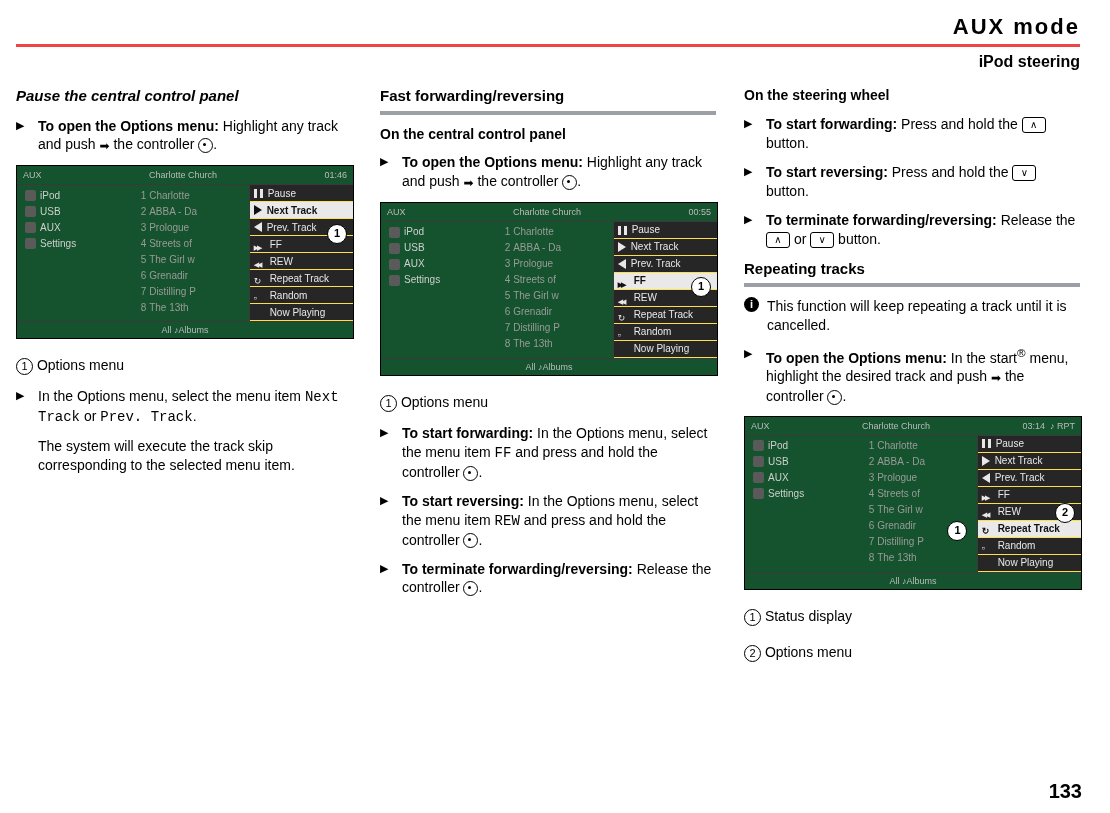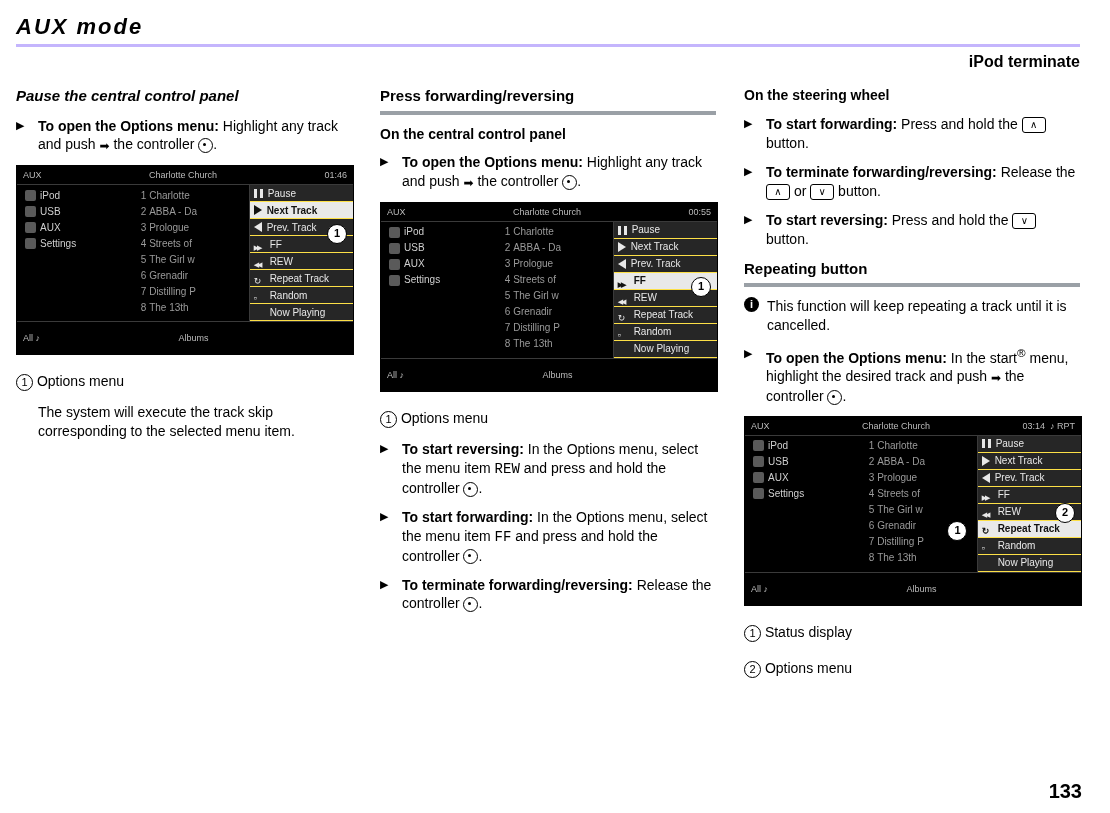--- a/index.html
+++ b/index.html
@@ -1,18 +1,18 @@
 <!DOCTYPE html>
 <html><head>
 <meta charset="utf-8">
 <style>
   html,body{margin:0;padding:0;background:#fff;color:#000;}
   body{font-family:Arial,Helvetica,sans-serif;font-size:14px;line-height:1.35;width:1110px;height:813px;position:relative;}
   .page{padding:12px 30px 0 16px;}
-  .hdr{border-bottom:3px solid #c4b5fd;margin:0 0 4px 0;padding-bottom:2px;text-align:left;font-style:italic;}
+  .hdr{border-bottom:3px solid #ef4444;margin:0 0 4px 0;padding-bottom:2px;text-align:right;}
   .hdr h1{margin:0;font-size:22px;font-weight:bold;letter-spacing:2px;}
   .sub{font-weight:bold;font-size:16px;text-align:right;margin:4px 0 14px 0;}
   .cols{display:flex;gap:28px;}
   .col{flex:1 1 0;min-width:0;}
   h3.sec{font-size:15px;font-weight:bold;font-style:italic;margin:0 0 10px 0;}
   h3.sec.noit{font-style:normal;}
   .secline{border-bottom:4px solid #9aa0a6;margin:-6px 0 10px 0;}
   h4.sub2{font-size:14px;font-weight:bold;margin:10px 0 10px 0;}
   ul.steps{list-style:none;padding:0;margin:0 0 10px 0;}
   ul.steps>li{position:relative;padding-left:22px;margin:0 0 10px 0;}
@@ -20,52 +20,52 @@
   .plain{padding-left:22px;margin:0 0 10px 0;}
   .ico-right{display:inline-block;vertical-align:middle;}
   .ico-right:after{content:"➡";font-size:12px;}
   .ico-ctrl{display:inline-block;width:13px;height:13px;border:1.3px solid #000;border-radius:50%;position:relative;vertical-align:middle;}
   .ico-ctrl:after{content:"";position:absolute;width:3px;height:3px;background:#000;border-radius:50%;top:4px;left:4px;}
   .kbd{display:inline-block;min-width:18px;height:14px;border:1.2px solid #000;border-radius:3px;text-align:center;line-height:13px;font-size:10px;padding:0 2px;vertical-align:middle;}
   .circ{display:inline-block;width:15px;height:15px;border:1.3px solid #000;border-radius:50%;text-align:center;line-height:14px;font-size:11px;vertical-align:middle;}
   .info{display:inline-block;width:15px;height:15px;background:#000;color:#fff;border-radius:50%;text-align:center;line-height:15px;font-size:11px;font-weight:bold;vertical-align:middle;}
   .mono{font-family:"Courier New",monospace;}
   
-  .shot{width:100%;border:1px solid #000;background:#000000;color:#d6d6d6;font-size:10px;position:relative;margin:6px 16px 6px 0;}
+  .shot{width:100%;border:1px solid #000;background:#14532d;color:#d6d6d6;font-size:10px;position:relative;margin:6px 16px 6px 0;}
   .shot .top{display:flex;justify-content:space-between;padding:3px 6px;border-bottom:1px solid #3a3a3a;font-size:9px;color:#bbb;}
   .shot .body{display:flex;}
   .shot .side{width:34%;padding:2px 4px;}
   .shot .mid{width:34%;padding:2px 2px;color:#9a9a9a;}
   .shot .menu{width:32%;background:#262626;border-left:1px solid #3a3a3a;}
   .shot .row{display:flex;align-items:center;height:16px;padding:0 4px;white-space:nowrap;overflow:hidden;}
   .shot .side .row{color:#cfcfcf;}
   .shot .side .row .sicon{width:11px;height:11px;background:#5a5a5a;margin-right:4px;flex:0 0 auto;border-radius:2px;}
   .shot .menu .row{color:#e8e8e8;border-bottom:1px solid #fde047;}
   .shot .menu .row.hi{background:#e9e9e9;color:#111;font-weight:bold;}
   .shot .menu .row .micon{width:11px;height:9px;margin-right:5px;flex:0 0 auto;display:inline-block;}
   .shot .menu .row .micon.pause{border-left:3px solid currentColor;border-right:3px solid currentColor;width:3px;height:9px;}
   .shot .menu .row .micon.play{width:0;height:0;border-left:8px solid currentColor;border-top:5px solid transparent;border-bottom:5px solid transparent;}
   .shot .menu .row .micon.ff:before{content:"▶▶";font-size:7px;letter-spacing:-2px;}
   .shot .menu .row .micon.rew:before{content:"◀◀";font-size:7px;letter-spacing:-2px;}
   .shot .menu .row .micon.rpt:before{content:"↻";font-size:9px;}
   .shot .menu .row .micon.rnd:before{content:"▫";font-size:9px;}
-  .shot .bot{display:flex;justify-content:space-between;padding:10px 6px;border-top:1px solid #3a3a3a;font-size:9px;color:#bbb;}
+  .shot .bot{display:flex;justify-content:center;padding:2px 6px;border-top:1px solid #3a3a3a;font-size:9px;color:#bbb;}
   .badge{position:absolute;width:18px;height:18px;background:#fff;color:#000;border:1.5px solid #000;border-radius:50%;text-align:center;line-height:17px;font-weight:bold;font-size:11px;}
   .caption{margin:4px 0 12px 0;}
   .caption .ln{margin:17px 0 2px 0;}
   .pgnum{position:absolute;right:28px;bottom:8px;font-size:20px;font-weight:bold;}
 </style>
 </head>
 <body>
 <div class="page">
 
   <div class="hdr">
     <h1>AUX mode</h1>
   </div>
-  <div class="sub">iPod terminate</div>
+  <div class="sub">iPod steering</div>
 
   <div class="cols">
 
     <div class="col">
       <h3 class="sec">Pause the central control panel</h3>
       <ul class="steps">
         <li>
           <b>To open the Options menu:</b><span> Highlight any track and push </span><span class="ico-right"></span><span> the controller </span><span class="ico-ctrl"></span><span>.</span>
         </li>
       </ul>
@@ -168,25 +168,30 @@
             <span>All ♪</span>
             <span>Albums</span>
             <span></span>
           </div>
         <div class="badge" style="right:6px;top:58px;">1</div>
       </div>
       <div class="caption">
         <div class="ln"><span class="circ">1</span> <span>Options menu</span></div>
       </div>
 
+      <ul class="steps">
+        <li>
+          <span>In the Options menu, select the menu item </span><span class="mono">Next Track</span><span> or </span><span class="mono">Prev. Track</span><span>.</span>
+        </li>
+      </ul>
       <div class="plain">The system will execute the track skip corresponding to the selected menu item.</div>
     </div>
 
     <div class="col">
-      <h3 class="sec noit">Press forwarding/reversing</h3>
+      <h3 class="sec noit">Fast forwarding/reversing</h3>
       <div class="secline"></div>
       <h4 class="sub2">On the central control panel</h4>
       <ul class="steps">
         <li>
           <b>To open the Options menu:</b><span> Highlight any track and push </span><span class="ico-right"></span><span> the controller </span><span class="ico-ctrl"></span><span>.</span>
         </li>
       </ul>
 
       <div class="shot">
         <div class="top">
@@ -288,46 +293,46 @@
             <span></span>
           </div>
         <div class="badge" style="right:6px;top:74px;">1</div>
       </div>
       <div class="caption">
         <div class="ln"><span class="circ">1</span> <span>Options menu</span></div>
       </div>
 
       <ul class="steps">
         <li>
+          <b>To start forwarding:</b><span> In the Options menu, select the menu item </span><span class="mono">FF</span><span> and press and hold the controller </span><span class="ico-ctrl"></span><span>.</span>
+        </li>
+        <li>
           <b>To start reversing:</b><span> In the Options menu, select the menu item </span><span class="mono">REW</span><span> and press and hold the controller </span><span class="ico-ctrl"></span><span>.</span>
-        </li>
-        <li>
-          <b>To start forwarding:</b><span> In the Options menu, select the menu item </span><span class="mono">FF</span><span> and press and hold the controller </span><span class="ico-ctrl"></span><span>.</span>
         </li>
         <li>
           <b>To terminate forwarding/reversing:</b><span> Release the controller </span><span class="ico-ctrl"></span><span>.</span>
         </li>
       </ul>
     </div>
 
     <div class="col">
       <h4 class="sub2" style="margin-top:0">On the steering wheel</h4>
       <ul class="steps">
         <li>
           <b>To start forwarding:</b><span> Press and hold the </span><span class="kbd">∧</span><span> button.</span>
         </li>
         <li>
+          <b>To start reversing:</b><span> Press and hold the </span><span class="kbd">∨</span><span> button.</span>
+        </li>
+        <li>
           <b>To terminate forwarding/reversing:</b><span> Release the </span><span class="kbd">∧</span><span> or </span><span class="kbd">∨</span><span> button.</span>
         </li>
-        <li>
-          <b>To start reversing:</b><span> Press and hold the </span><span class="kbd">∨</span><span> button.</span>
-        </li>
-      </ul>
-
-      <h3 class="sec noit">Repeating button</h3>
+      </ul>
+
+      <h3 class="sec noit">Repeating tracks</h3>
       <div class="secline"></div>
       <div style="display:flex;gap:8px;margin:6px 0 10px 0;">
         <span class="info">i</span>
         <span style="flex:1">This function will keep repeating a track until it is cancelled.</span>
       </div>
       <ul class="steps">
         <li>
           <b>To open the Options menu:</b><span> In the start</span><sup>®</sup><span> menu, highlight the desired track and push </span><span class="ico-right"></span><span> the controller </span><span class="ico-ctrl"></span><span>.</span>
         </li>
       </ul>

